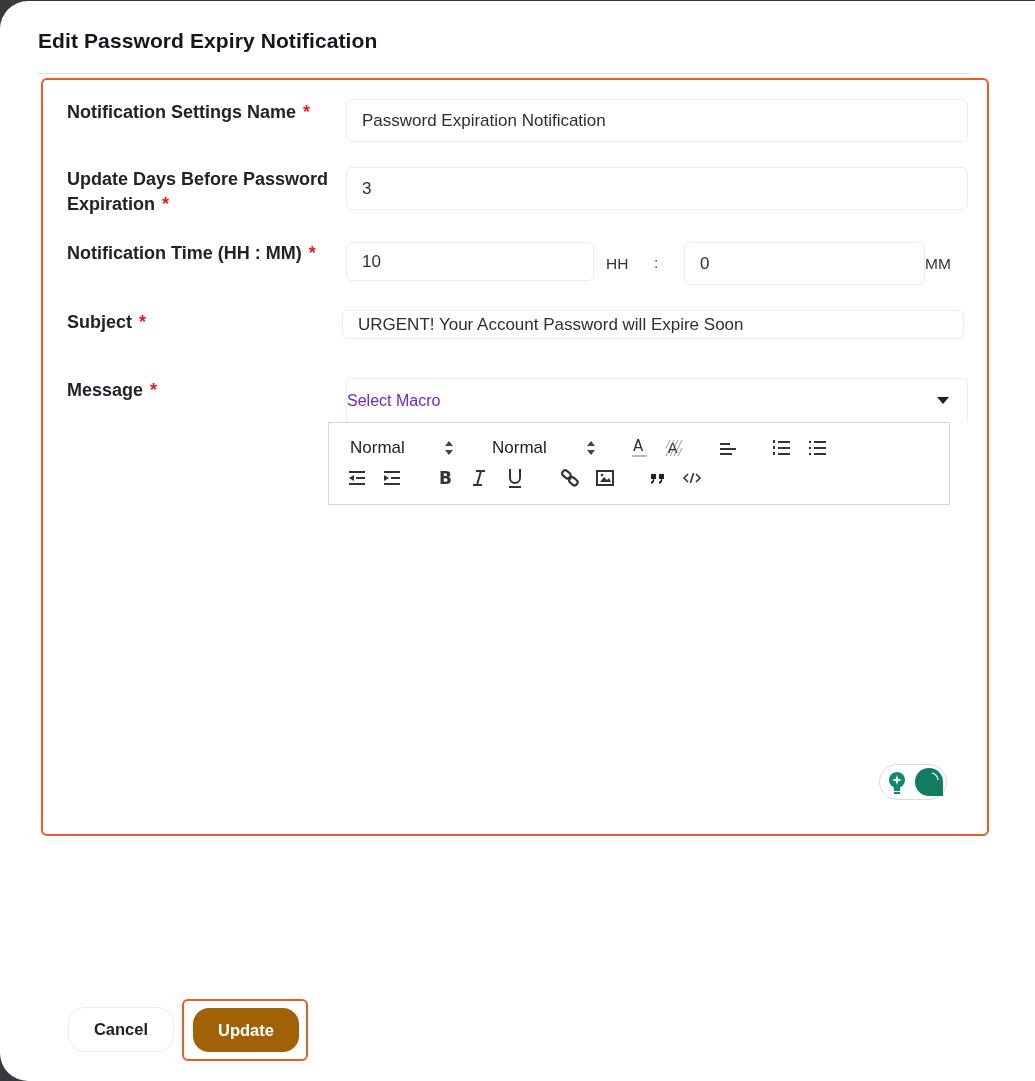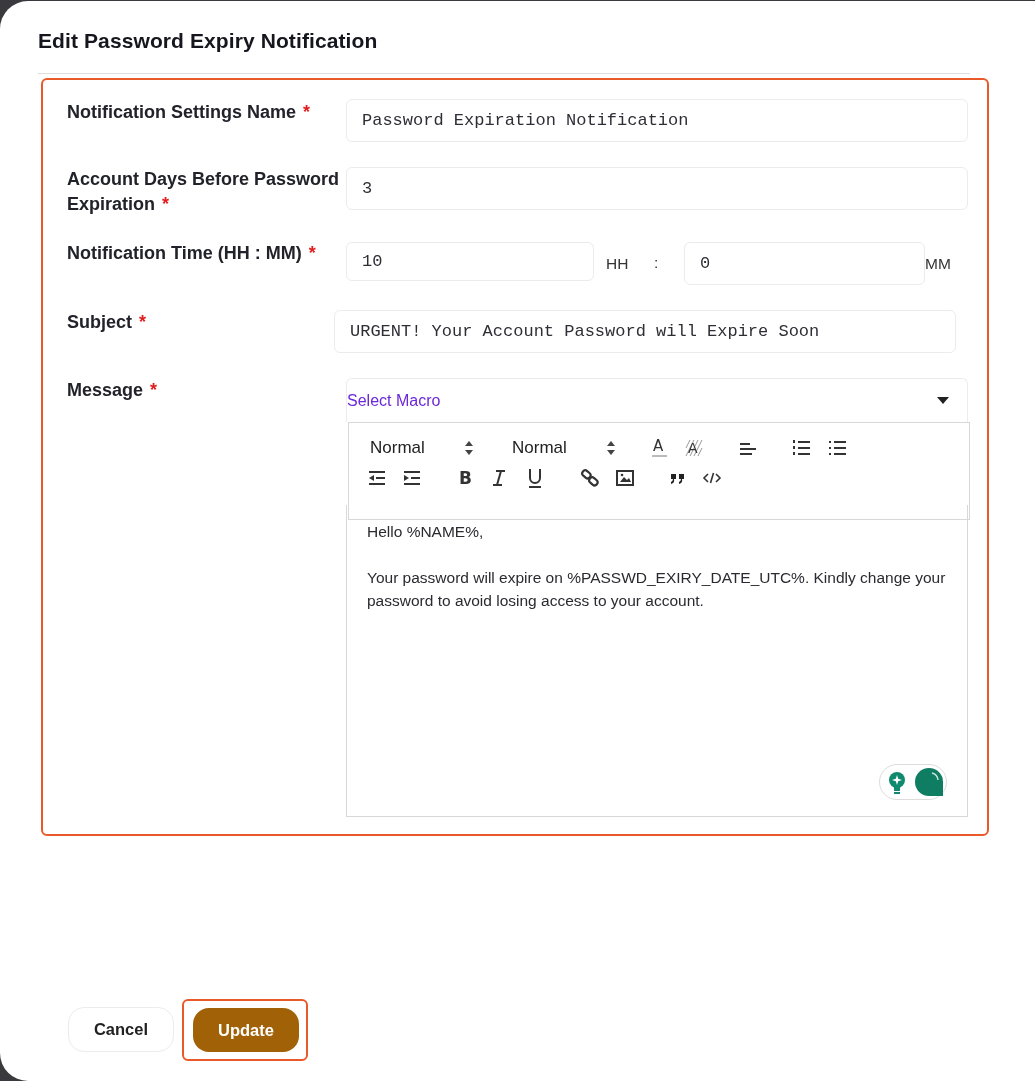--- a/index.html
+++ b/index.html
@@ -33,42 +33,42 @@
   .label {
     position: absolute; left: 67px; font-size: 18px; font-weight: 700;
     color: #22222a; line-height: 25px;
   }
   .req { color: #e11d1d; margin-left: 7px; font-weight: 700; }
 
   .input {
     position: absolute; box-sizing: border-box;
     border: 1px solid #ececec; border-radius: 6px; background: #fff;
     font-size: 17px; color: #2e2e36; padding-left: 15px;
-    display: flex; align-items: center; font-family: Liberation Mono, monospace;
+    display: flex; align-items: center;
   }
   .unit {
     position: absolute; font-size: 15.5px; color: #333;
   }
 
   .macro-select {
     position: absolute; left: 346px; top: 377px; width: 622px; height: 44px;
     box-sizing: border-box; border: 1px solid #ececec; border-bottom: none;
     border-radius: 6px 6px 0 0;
     display: flex; align-items: center; 
     font-size: 16px; color: #6d28d9;
   }
   .macro-caret {
     position: absolute; right: 18px; top: 18px;
     width: 0; height: 0;
     border-left: 6px solid transparent; border-right: 6px solid transparent;
     border-top: 7px solid #222;
   }
 
   .toolbar {
-    position: absolute; left: 348px; top: 421px; width: 622px; height: 98px;
+    position: absolute; left: 328px; top: 421px; width: 622px; height: 83px;
     box-sizing: border-box; border: 1px solid #d8d8d8;
   }
   .tb-item {
     position: absolute; color: #333; font-size: 17px;
     display: flex; align-items: center; justify-content: center;
   }
   .tb-select { font-size: 17px; color: #222; }
   .updown { position: absolute; width: 10px; height: 14px; }
   .updown:before, .updown:after {
     content: ""; position: absolute; left: 1px; width: 0; height: 0;
@@ -117,21 +117,21 @@
   <div class="highlight form-box"></div>
 
   <div class="label" style="top:99px;">
     <span>Notification Settings Name</span><span class="req">*</span>
   </div>
   <div class="input" style="left:346px; top:98px; width:622px; height:43px;">
     <span>Password Expiration Notification</span>
   </div>
 
   <div class="label" style="top:166px;">
-    <div>Account Days Before Password</div>
+    <div>Update Days Before Password</div>
     <div><span>Expiration</span><span class="req">*</span></div>
   </div>
   <div class="input" style="left:346px; top:166px; width:622px; height:43px;">
     <span>3</span>
   </div>
 
   <div class="label" style="top:240px;">
     <span>Notification Time (HH : MM)</span><span class="req">*</span>
   </div>
   <div class="input" style="left:346px; top:241px; width:248px; height:39px;">
@@ -140,21 +140,21 @@
   <span class="unit" style="left:606px; top:254px;">HH</span>
   <span class="unit" style="left:654px; top:253px;">:</span>
   <div class="input" style="left:684px; top:241px; width:241px; height:43px;">
     <span>0</span>
   </div>
   <span class="unit" style="left:889px; top:254px;margin-left:36px;">MM</span>
 
   <div class="label" style="top:309px;">
     <span>Subject</span><span class="req">*</span>
   </div>
-  <div class="input" style="left:334px; top:309px; width:622px; height:43px;">
+  <div class="input" style="left:342px; top:309px; width:622px; height:29px;">
     <span>URGENT! Your Account Password will Expire Soon</span>
   </div>
 
   <div class="label" style="top:377px;">
     <span>Message</span><span class="req">*</span>
   </div>
 
   <div class="macro-select">
     <span>Select Macro</span>
     <span class="macro-caret"></span>
@@ -295,25 +295,20 @@
       <svg width="20" height="20" viewBox="0 0 20 20">
           <g stroke="#333" stroke-width="1.6" fill="none">
             <polyline points="6,6 2,10 6,14"></polyline>
             <polyline points="14,6 18,10 14,14"></polyline>
             <line x1="11.5" y1="5" x2="8.5" y2="15"></line>
           </g>
         </svg>
     </div>
   </div>
 
-  <div class="editor">
-    <p>Hello %NAME%,</p>
-    <div class="gap"></div>
-    <p>Your password will expire on %PASSWD_EXIRY_DATE_UTC%. Kindly change your password to avoid losing access to your account.</p>
-  </div>
 
   <div class="grammar-badge">
     <span style="position:absolute; left:8px; top:6px;">
       <svg width="18" height="24" viewBox="0 0 18 24">
         <circle cx="9" cy="9" r="8" fill="#0f8a6e"></circle>
         <rect x="6" y="15" width="6" height="5" fill="#0f8a6e"></rect>
         <rect x="6" y="21" width="6" height="2" fill="#0f8a6e"></rect>
         <path d="M9 4 L10.2 7.8 L14 9 L10.2 10.2 L9 14 L7.8 10.2 L4 9 L7.8 7.8Z" fill="#fff"></path>
       </svg>
     </span>

